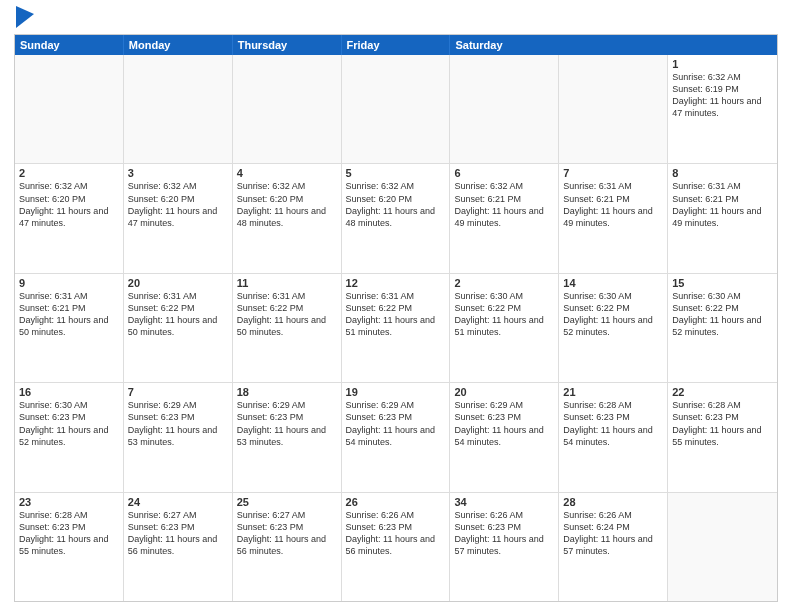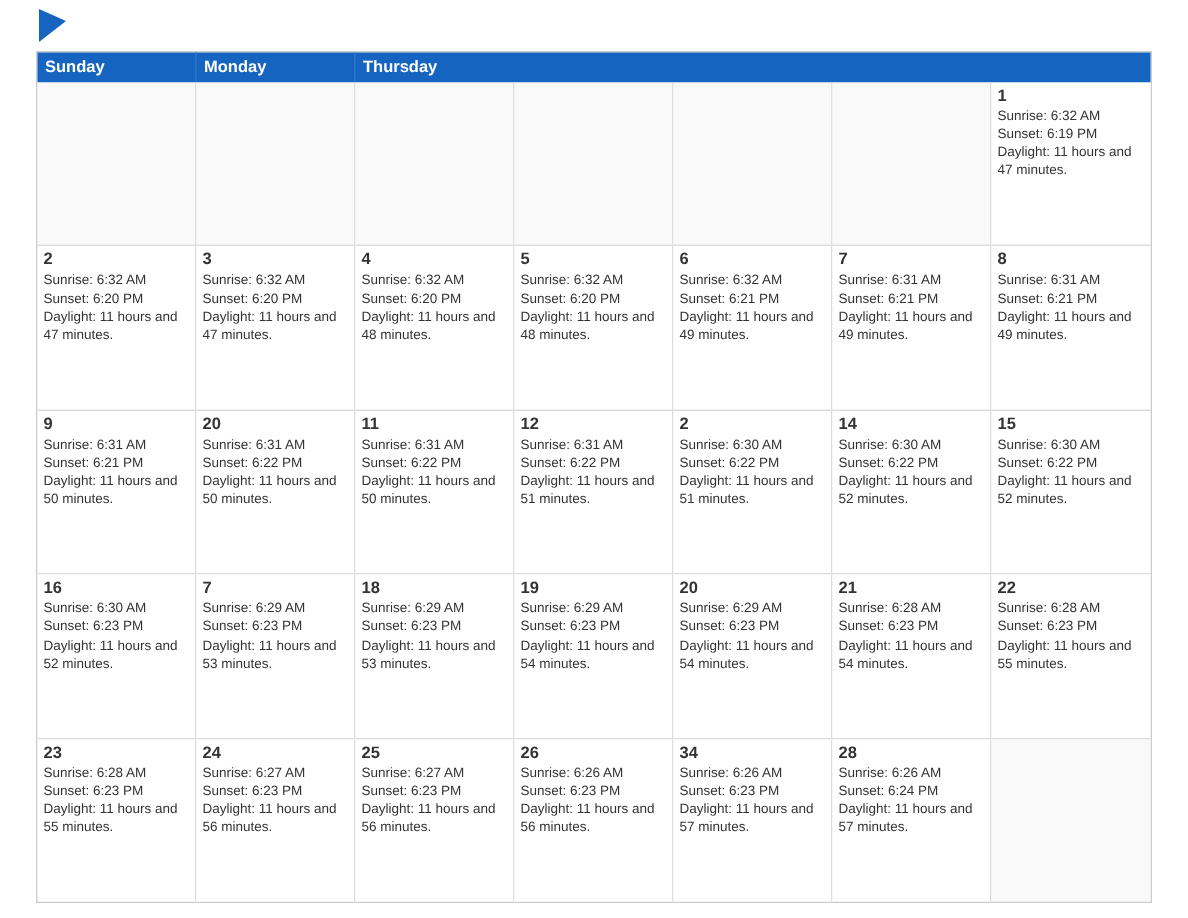--- a/index.html
+++ b/index.html
@@ -6,21 +6,21 @@
     body {
       font-family: Arial, sans-serif;
       background: #fff;
       width: 792px;
       height: 612px;
       overflow: hidden;
     }
     .page {
       width: 792px;
       height: 612px;
-      padding: 10px 24px;
+      padding: 10px 14px;
       display: flex;
       flex-direction: column;
     }
     .header {
       display: flex;
       justify-content: space-between;
       align-items: flex-start;
       margin-bottom: 6px;
     }
     .logo {
@@ -123,20 +123,22 @@
       <div class="month-title"></div>
       <div class="subtitle"></div>
     </div>
   </div>
 
   <div class="calendar">
     <div class="day-headers">
     <div class="day-header">Sunday</div>
         <div class="day-header">Monday</div>
         <div class="day-header">Thursday</div>
+        <div class="day-header">Friday</div>
+        <div class="day-header">Saturday</div>
       </div>
     <div class="weeks">
     <div class="week-row">
           <div class="day-cell empty"></div>
           <div class="day-cell empty"></div>
           <div class="day-cell empty"></div>
           <div class="day-cell empty"></div>
           <div class="day-cell empty"></div>
           <div class="day-cell empty"></div>
           <div class="day-cell">

